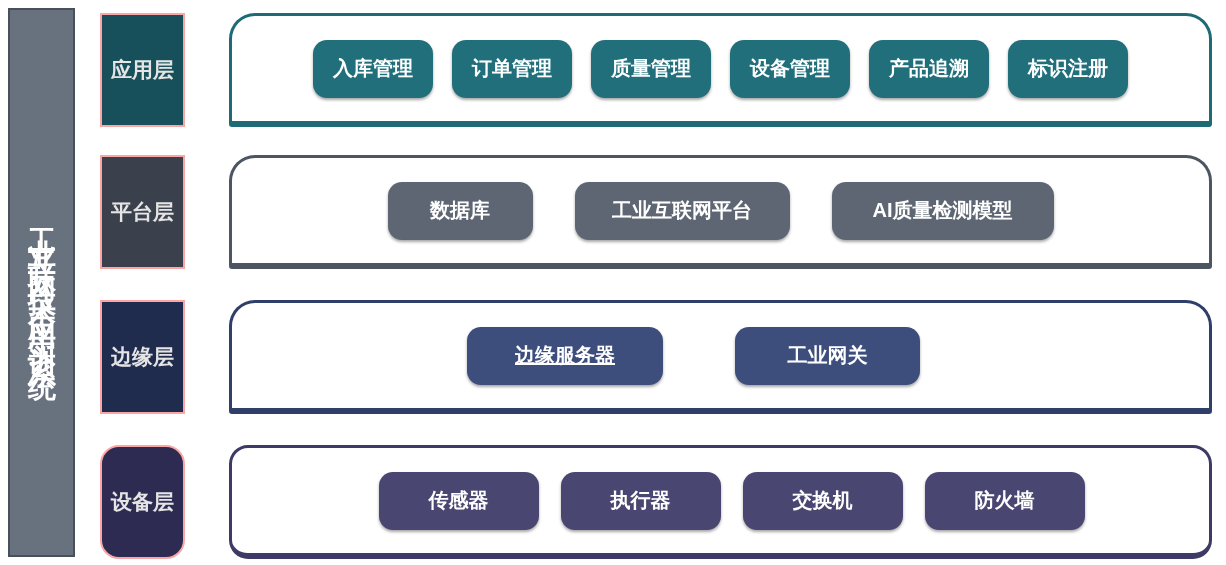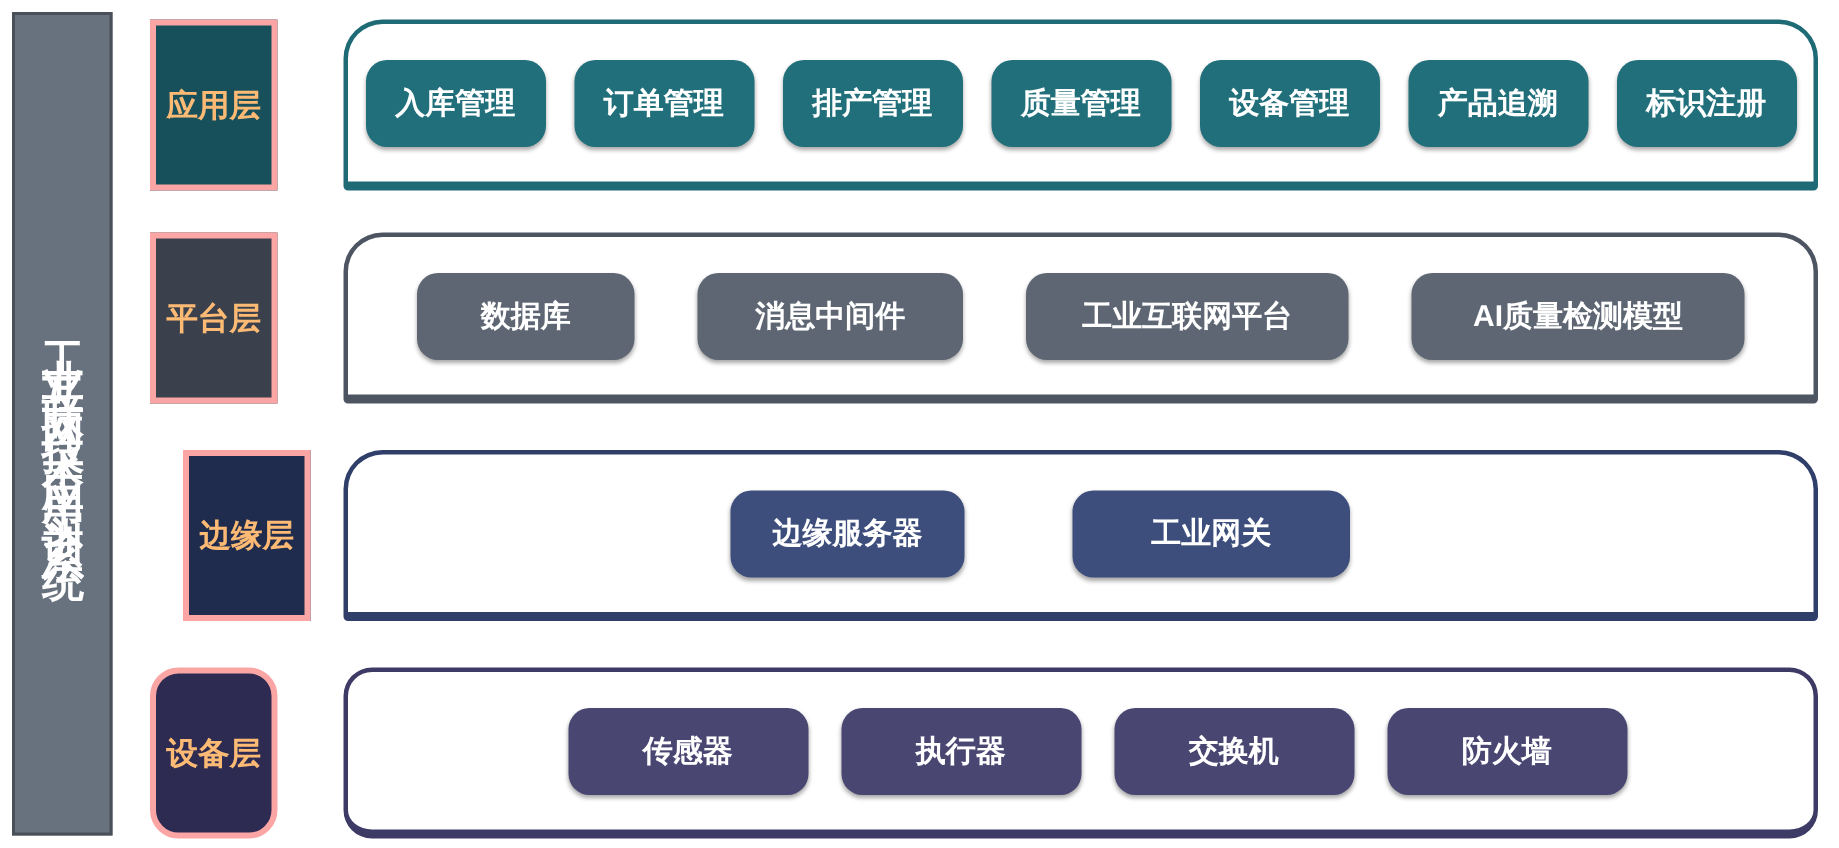--- a/index.html
+++ b/index.html
@@ -38,25 +38,25 @@
     line-height: 1;
     white-space: nowrap;
   }
 
   
   .layer-label {
     position: absolute;
     left: 100px;
     width: 85px; height: 114px;
     box-sizing: border-box;
-    border: 4px solid #fca5a5;
+    border: 2px solid #fca5a5;
     display: flex;
     align-items: center;
     justify-content: center;
-    color: #fdba74;
+    color: #e5e5e5;
     font-size: 21px;
     font-weight: bold;
   }
 
   
   .layer-container {
     position: absolute;
     left: 229px;
     width: 983px; height: 114px;
     box-sizing: border-box;
@@ -104,25 +104,25 @@
   .label-plat { background: #3b414c; }
   .cont-plat  { border-color: #4d5562; }
   .cont-plat .node { background: #5d6672; }
   .cont-plat .node-row { gap: 42px; }
   .node-w145 { width: 145px; }
   .node-w177 { width: 177px; }
   .node-w222 { width: 222px; }
   .node-w215 { width: 215px; }
 
   
-  .label-edge { background: #1f2c4e; margin-left: 22px; }
+  .label-edge { background: #1f2c4e; }
   .cont-edge  { border-color: #2f3f6a; }
   .cont-edge .node { background: #3d4e7d; }
   .cont-edge .node-row { gap: 72px; left: -27px; }
-  .node-w180 { width: 156px; }
+  .node-w180 { width: 196px; text-decoration: underline; }
   .node-w185 { width: 185px; }
 
   
   .label-dev { background: #2d2b52; }
   .cont-dev  { border-color: #3e3a66; }
   .cont-dev .node { background: #494672; width: 160px; }
   .cont-dev .node-row { gap: 22px; left: 11px; align-items: flex-end; }
 </style>
 </head>
 <body>
@@ -131,33 +131,31 @@
 
   <div class="banner">
     <div class="vtext">工业互联网技术应用实训系统</div>
   </div>
 
   <div class="layer-label label-app row-app">应用层</div>
   <div class="layer-container cont-app row-app">
     <div class="node-row">
       <div class="node">入库管理</div>
       <div class="node">订单管理</div>
-      <div class="node">排产管理</div>
       <div class="node">质量管理</div>
       <div class="node">设备管理</div>
       <div class="node">产品追溯</div>
       <div class="node">标识注册</div>
     </div>
   </div>
 
   <div class="layer-label label-plat row-plat">平台层</div>
   <div class="layer-container cont-plat row-plat">
     <div class="node-row">
       <div class="node node-w145">数据库</div>
-      <div class="node node-w177">消息中间件</div>
       <div class="node node-w215">工业互联网平台</div>
       <div class="node node-w222">AI质量检测模型</div>
     </div>
   </div>
 
   <div class="layer-label label-edge row-edge">边缘层</div>
   <div class="layer-container cont-edge row-edge">
     <div class="node-row">
       <div class="node node-w180">边缘服务器</div>
       <div class="node node-w185">工业网关</div>

